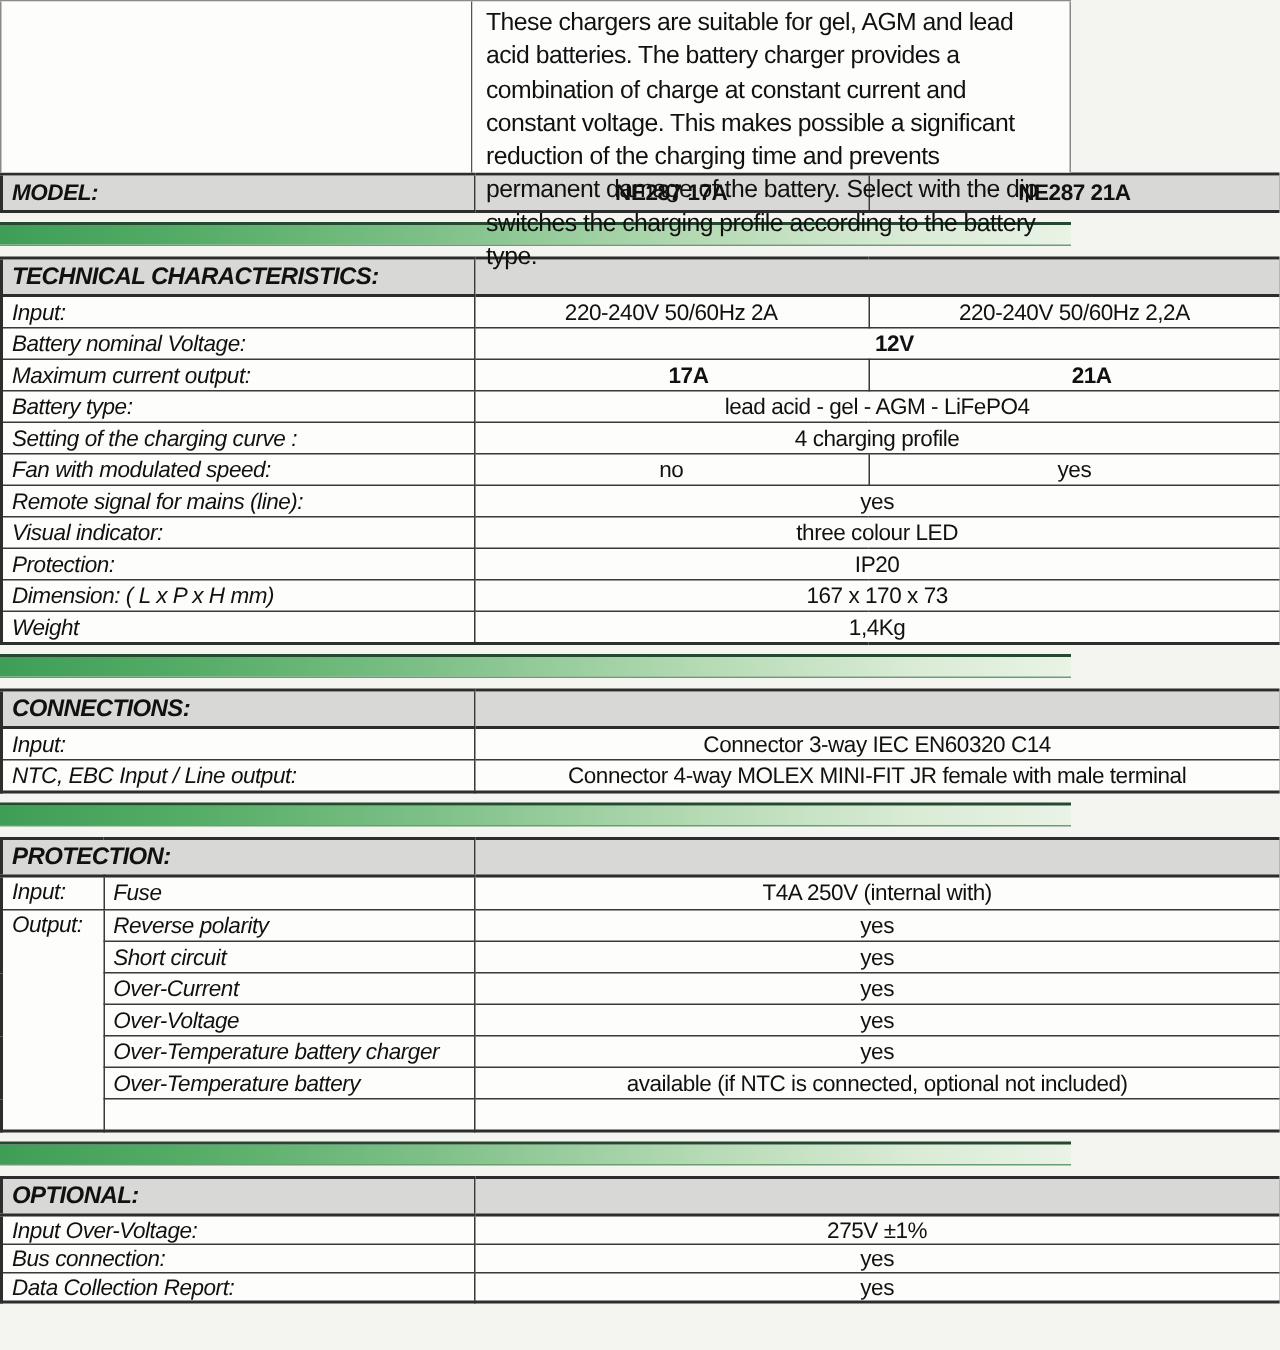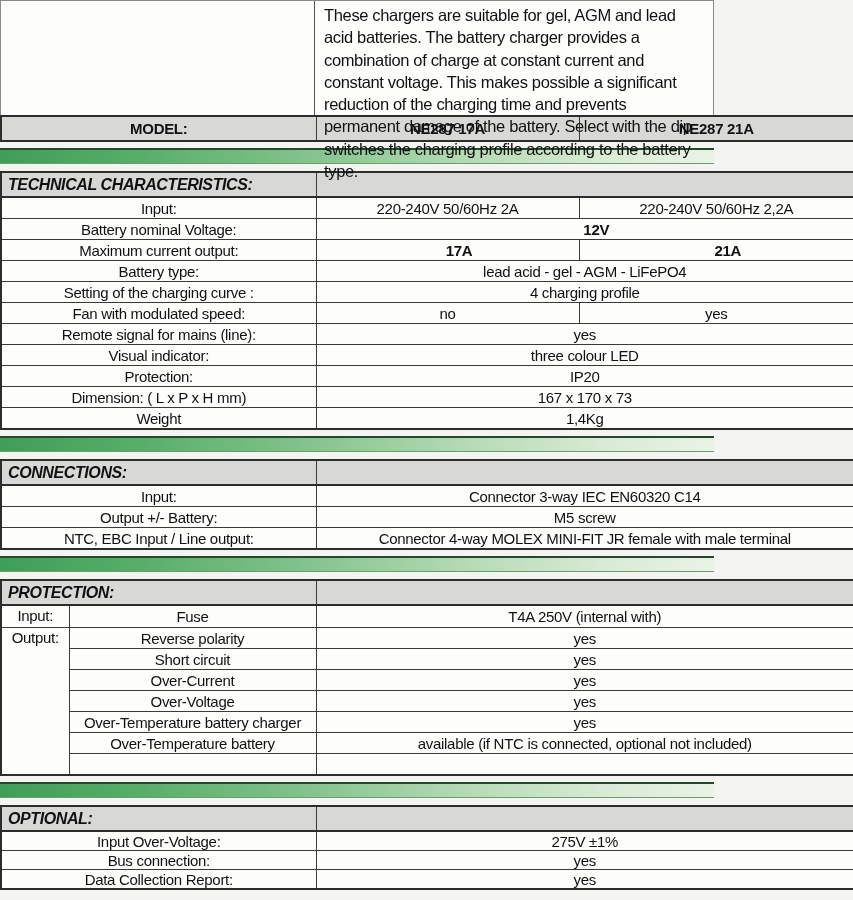--- a/index.html
+++ b/index.html
@@ -58,21 +58,21 @@
   .model-table td, tr.head td {
     background: #d8d8d6;
     font-weight: bold;
     height: 23px;
     border-top: 2px solid #2d2d2d;
     border-bottom: 2px solid #2d2d2d;
   }
   .model-table { border-left: 2px solid #2d2d2d; border-right: 2px solid #2d2d2d; }
   .spec-table { border: 2px solid #2d2d2d; }
   tr.head td.title { font-size: 16px; letter-spacing: -0.4px; font-style: italic; }
-  td.label, td.group, td.item { text-align: center; }
+  td.label, td.group, td.item { text-align: left; font-style: italic; }
   td.value { text-align: center; }
   td.bold  { font-weight: bold; padding-left: 29px; }
   td.small { font-size: 12px; letter-spacing: -0.55px; }
   td.group { vertical-align: top; padding-top: 1px; }
   .opt-table td { height: 18px; }
 
   
   .greenbar {
     height: 13px;
     margin: 6px 0 7px 0;
@@ -185,24 +185,20 @@
         <td class="title">CONNECTIONS:</td>
         <td></td>
       </tr>
     </tbody>
     <tbody>
         <tr>
           <td class="label">Input:</td>
           <td class="value">Connector 3-way  IEC EN60320  C14</td>
         </tr>
         <tr>
-          <td class="label">Output +/- Battery:</td>
-          <td class="value">M5 screw</td>
-        </tr>
-        <tr>
           <td class="label">NTC, EBC Input / Line output:</td>
           <td class="value">Connector 4-way MOLEX MINI-FIT JR female with male terminal</td>
         </tr>
       </tbody>
   </table>
 
   <div class="greenbar"></div>
 
   <table class="spec-table">
     <colgroup>

